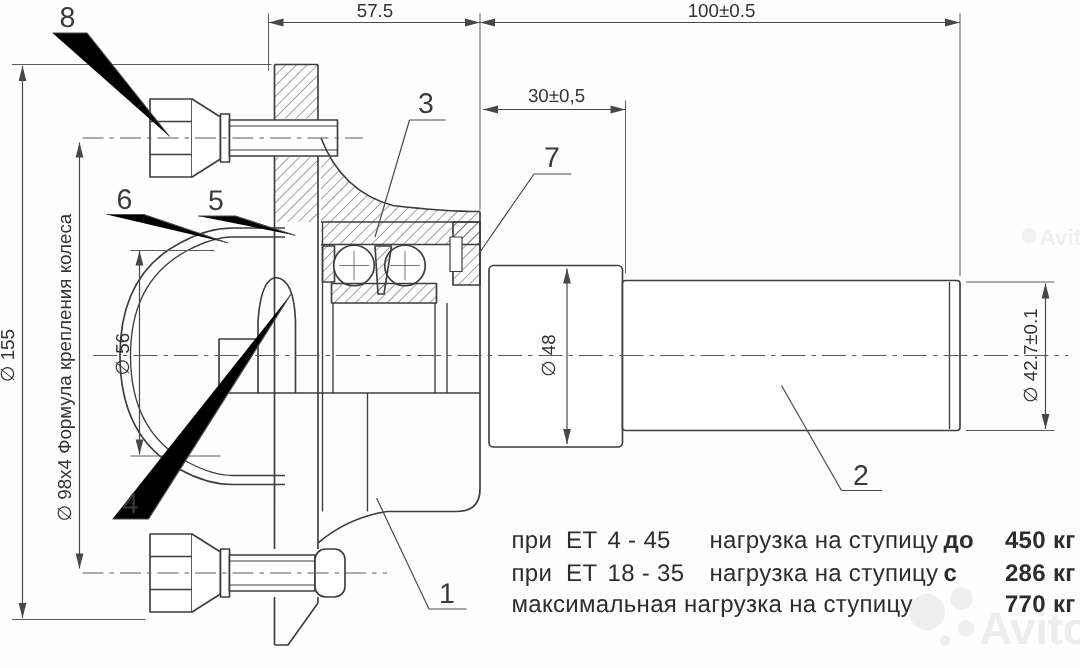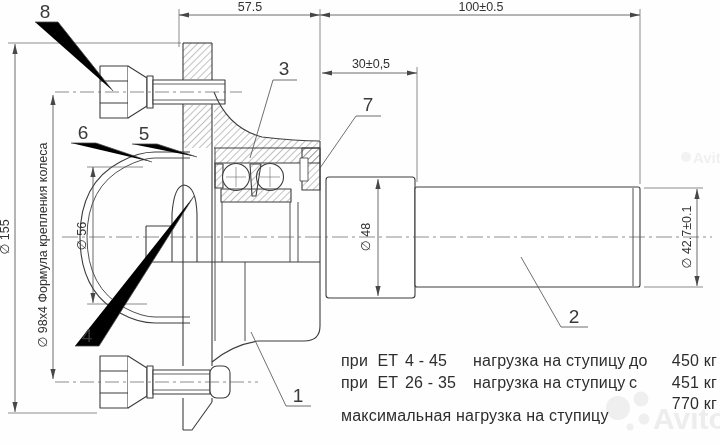--- a/index.html
+++ b/index.html
@@ -3,22 +3,22 @@
 <meta charset="utf-8">
 <style>
   html,body{margin:0;padding:0;width:720px;height:445px;background:#fff;overflow:hidden;
     font-family:"Liberation Sans", sans-serif;}
   .stage{position:relative;width:720px;height:445px;background:#fefefe;}
   svg{position:absolute;left:0;top:0;}
   
   .notes{position:absolute;left:341px;top:350px;width:376px;font-size:16px;color:#2d2d2d;
     line-height:21.5px;letter-spacing:.2px;}
   .nr{display:grid;grid-template-columns:64px 68px 156px 1fr;white-space:pre;}
-  .nr .qv{display:flex;justify-content:space-between;}
-  .nr3 .pfx{grid-column:1 / 4;margin-top:12px;}
+  .nr .qv{display:flex;justify-content:space-between;font-weight:bold;}
+  .nr3 .pfx{grid-column:1 / 4;}
   .nr .val{text-align:right;}
 </style>
 </head>
 <body>
 
 <div class="stage">
 
 <svg width="720" height="445" viewBox="0 0 720 445">
   <defs>
     <pattern id="hatch" patternUnits="userSpaceOnUse" width="5" height="5" patternTransform="rotate(45)">
@@ -195,23 +195,23 @@
 
   <div class="notes">
     <div class="nr">
       <span class="pfx">при  ЕТ</span>
       <span>4 - 45</span>
       <span>нагрузка на ступицу</span>
       <span class="qv"><span>до</span><span class="val">450 кг</span></span>
     </div>
     <div class="nr">
       <span class="pfx">при  ЕТ</span>
-      <span>26 - 35</span>
+      <span>18 - 35</span>
       <span>нагрузка на ступицу</span>
-      <span class="qv"><span>с</span><span class="val">451 кг</span></span>
+      <span class="qv"><span>с</span><span class="val">286 кг</span></span>
     </div>
     <div class="nr nr3">
       <span class="pfx">максимальная нагрузка на ступицу</span>
       <span class="qv"><span></span><span class="val">770 кг</span></span>
     </div>
   </div>
 
 </div>
 
 </body></html>

